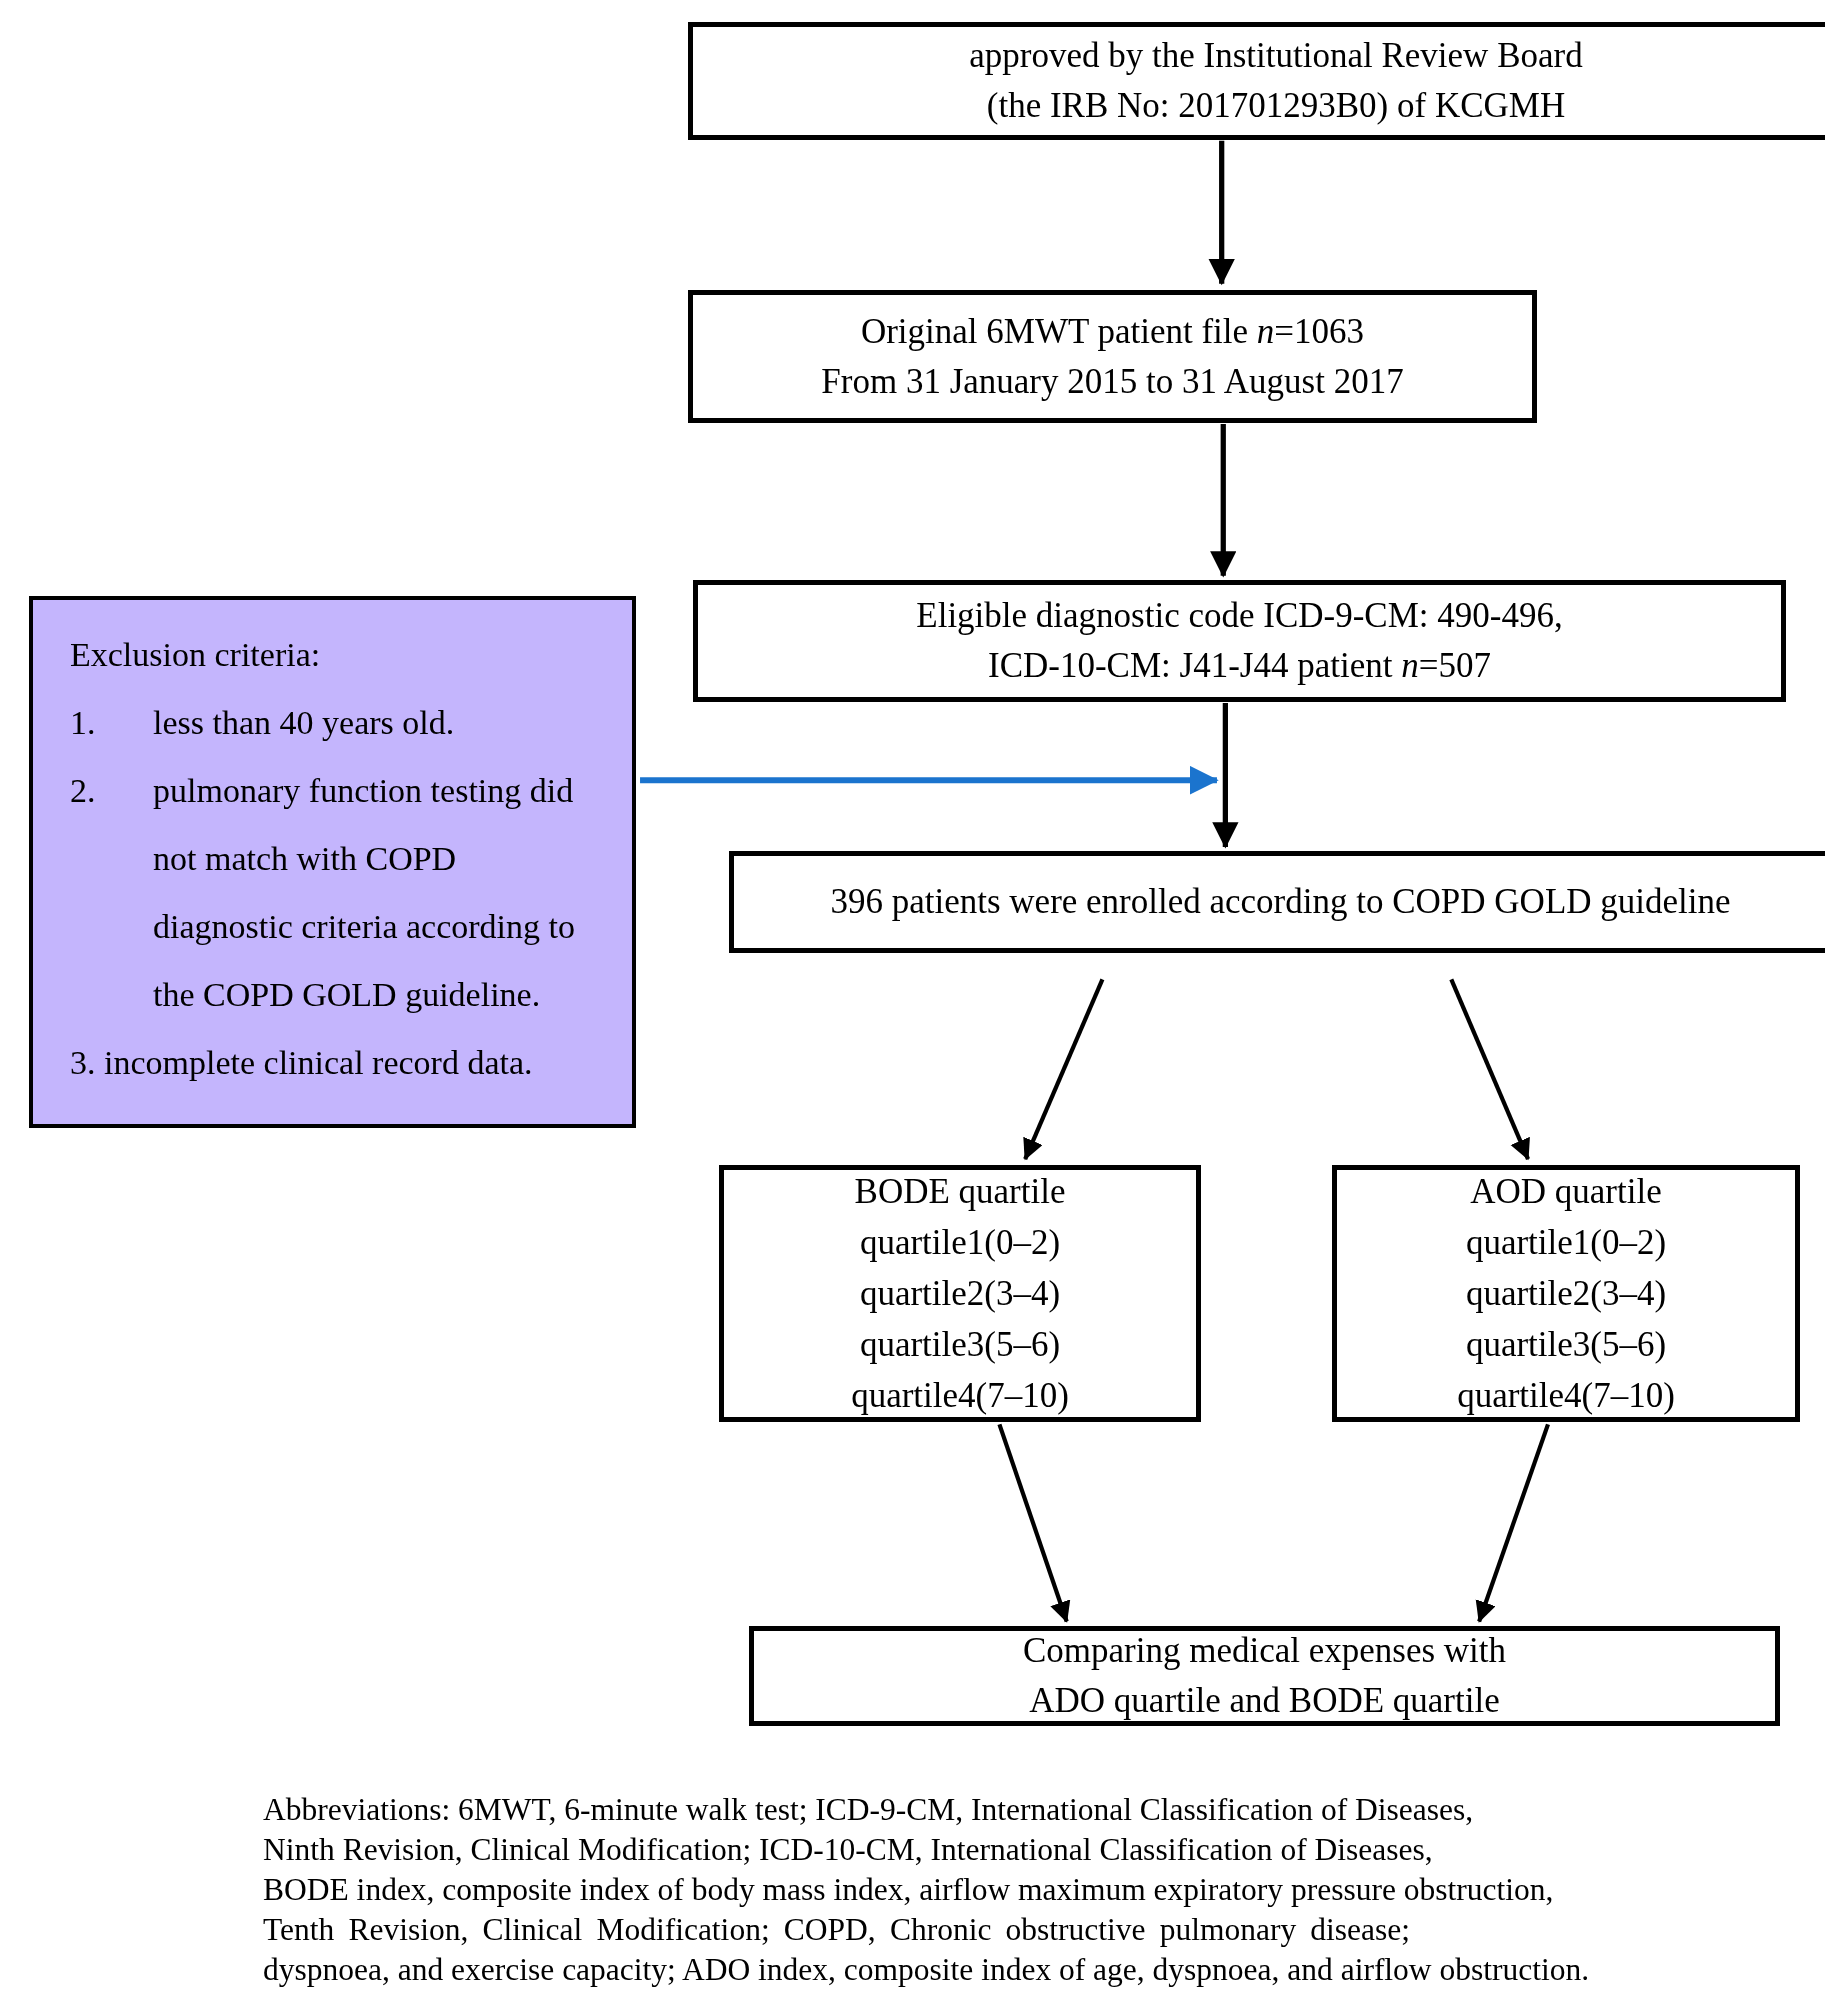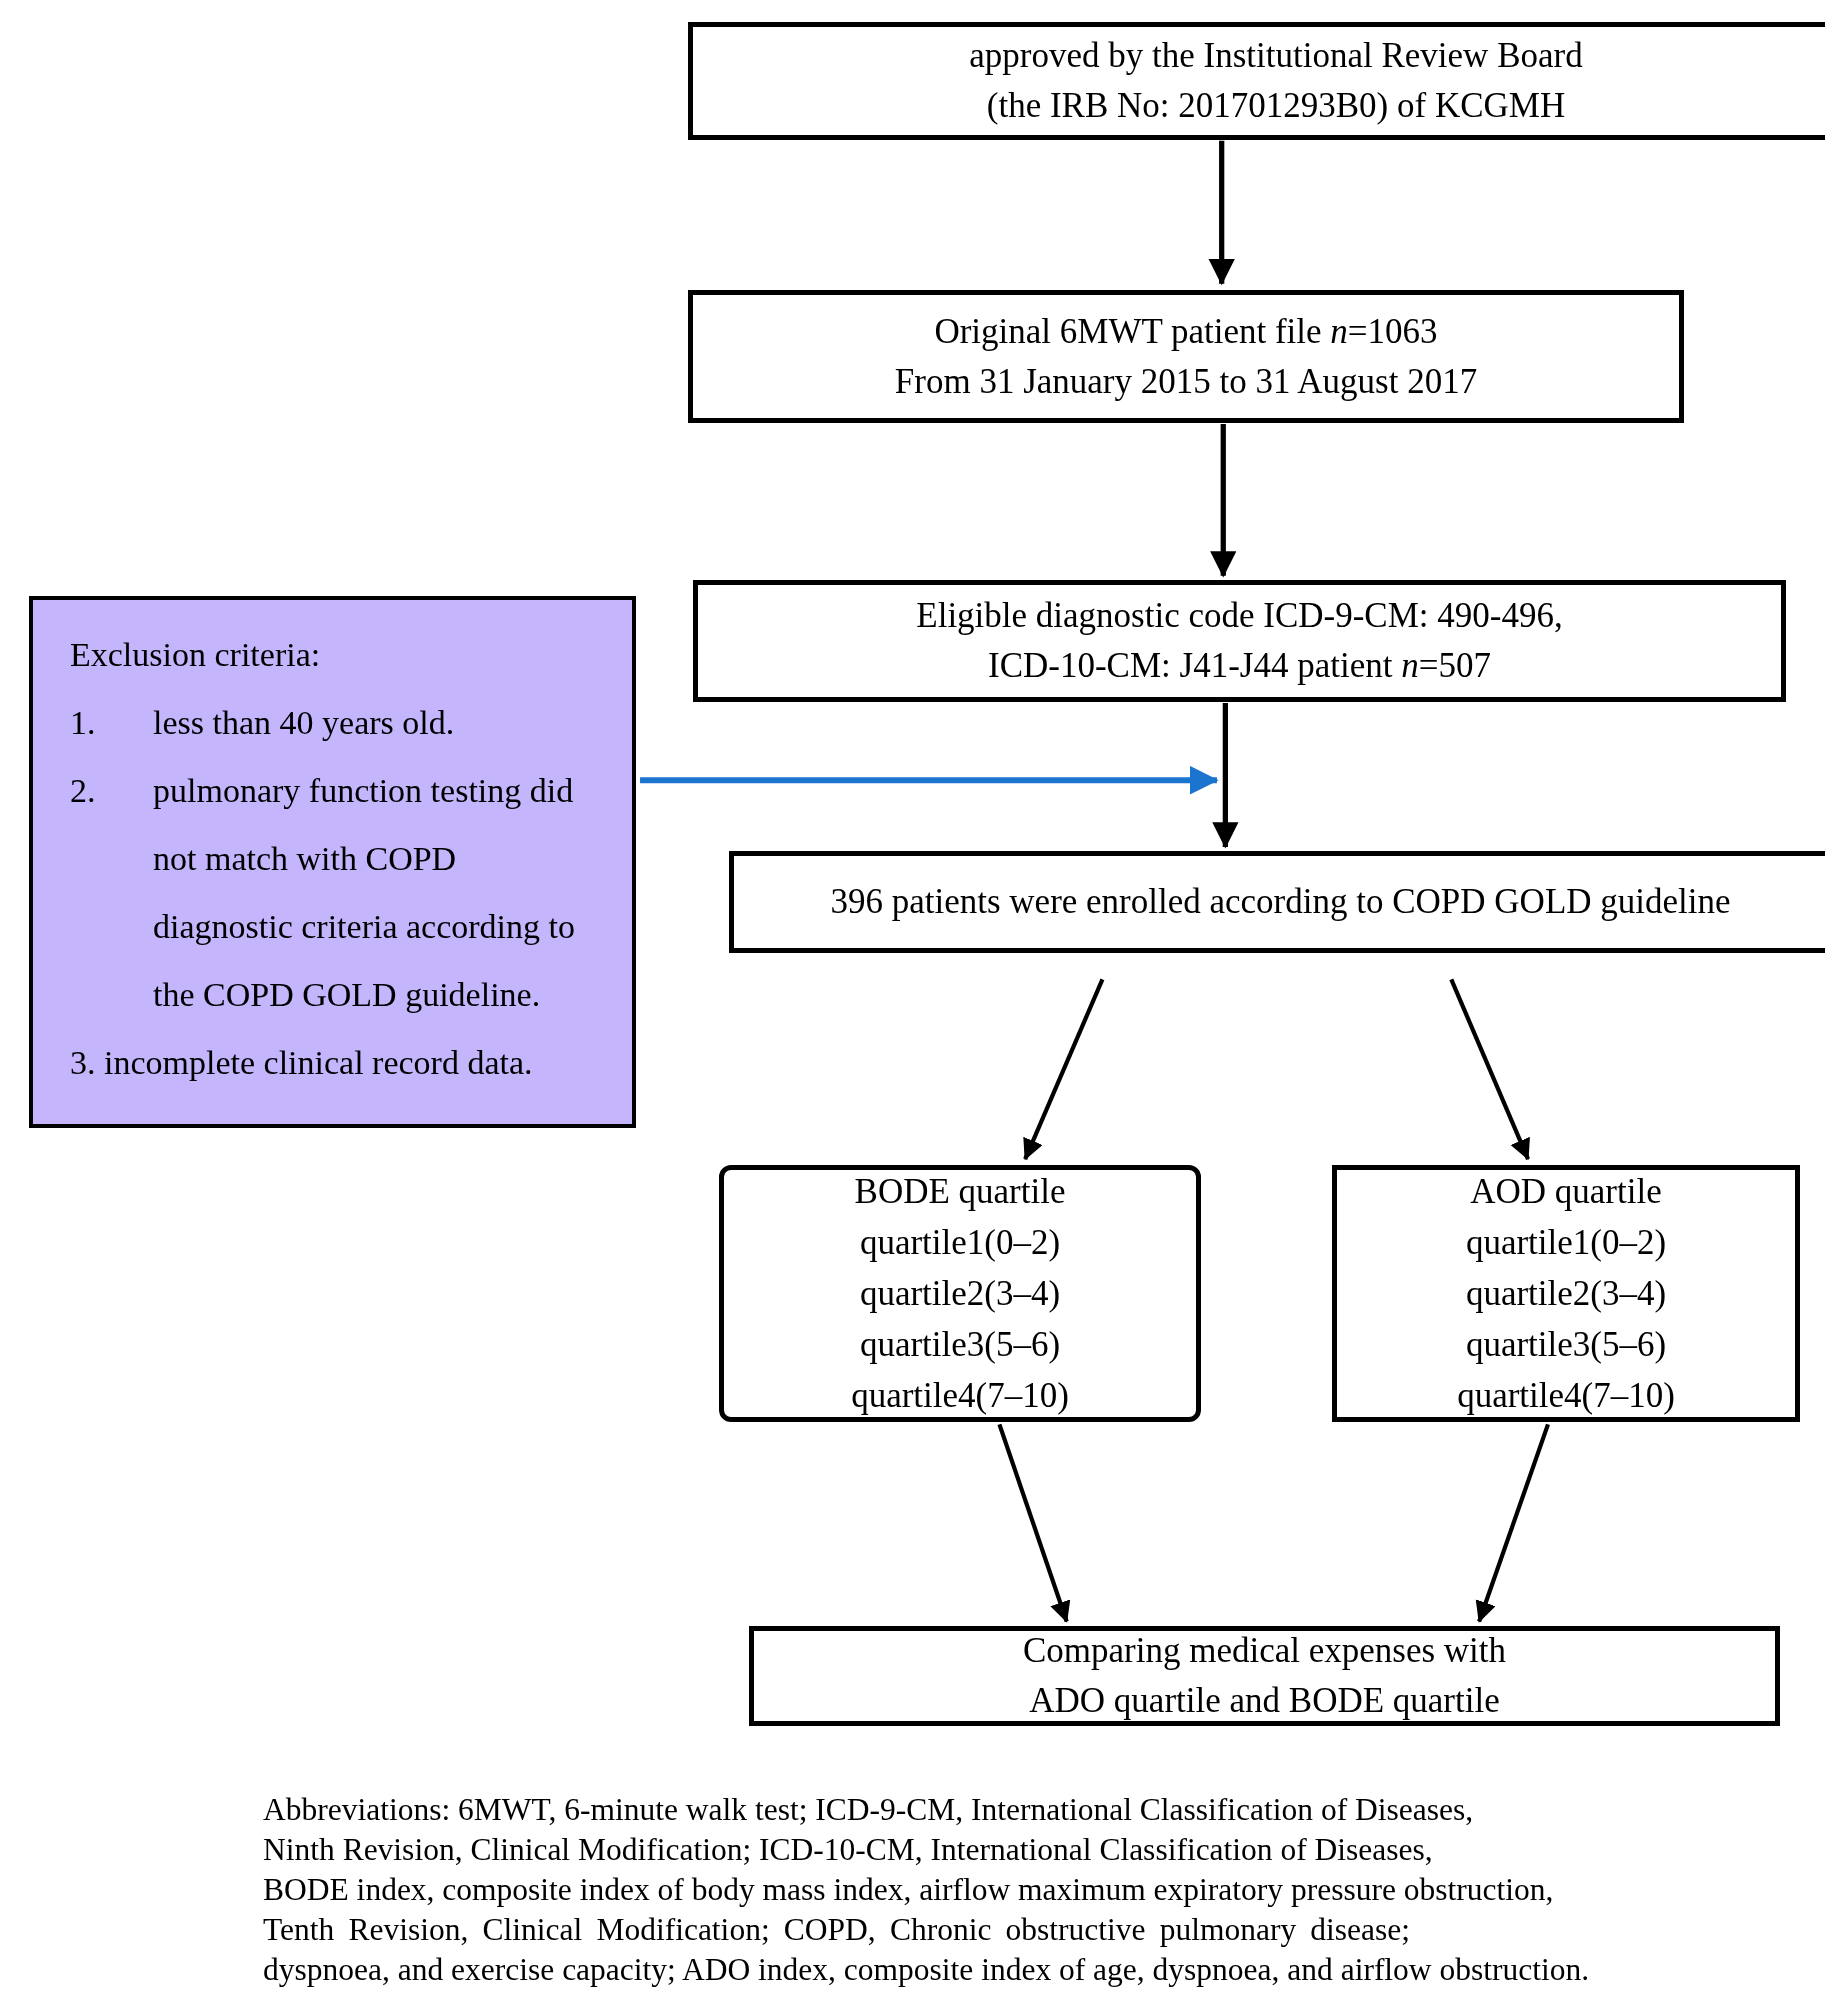--- a/index.html
+++ b/index.html
@@ -31,24 +31,24 @@
     z-index: 2;
     display: flex;
     flex-direction: column;
     justify-content: center;
     text-align: center;
     font-size: 35px;
     line-height: 50px;
   }
   .fbox i { font-style: italic; }
   #box-irb      { left: 688px; top: 22px;   width: 1176px; height: 118px; align-items: center; }
-  #box-original { left: 688px; top: 290px;  width: 996px; height: 133px; }
+  #box-original { left: 688px; top: 290px;  width: 849px; height: 133px; }
   #box-eligible { left: 693px; top: 580px; width: 1093px; height: 122px; }
   #box-enrolled { left: 688px; top: 851px; width: 1103px; height: 102px; margin-left: 41px; }
-  #box-bode     { left: 719px; top: 1165px; width: 482px;  height: 257px; line-height: 51px; border-radius: 12px; }
+  #box-bode     { left: 719px; top: 1165px; width: 482px;  height: 257px; line-height: 51px; }
   #box-aod      { left: 1332px; top: 1165px; width: 468px;  height: 257px; line-height: 51px; }
   #box-compare  { left: 749px; top: 1626px; width: 1031px; height: 100px; }
 
   #box-exclusion {
     position: absolute;
     box-sizing: border-box;
     left: 29px; top: 596px;
     width: 607px; height: 532px;
     border: 4.2px solid #000000;
     background: #c4b5fd;

